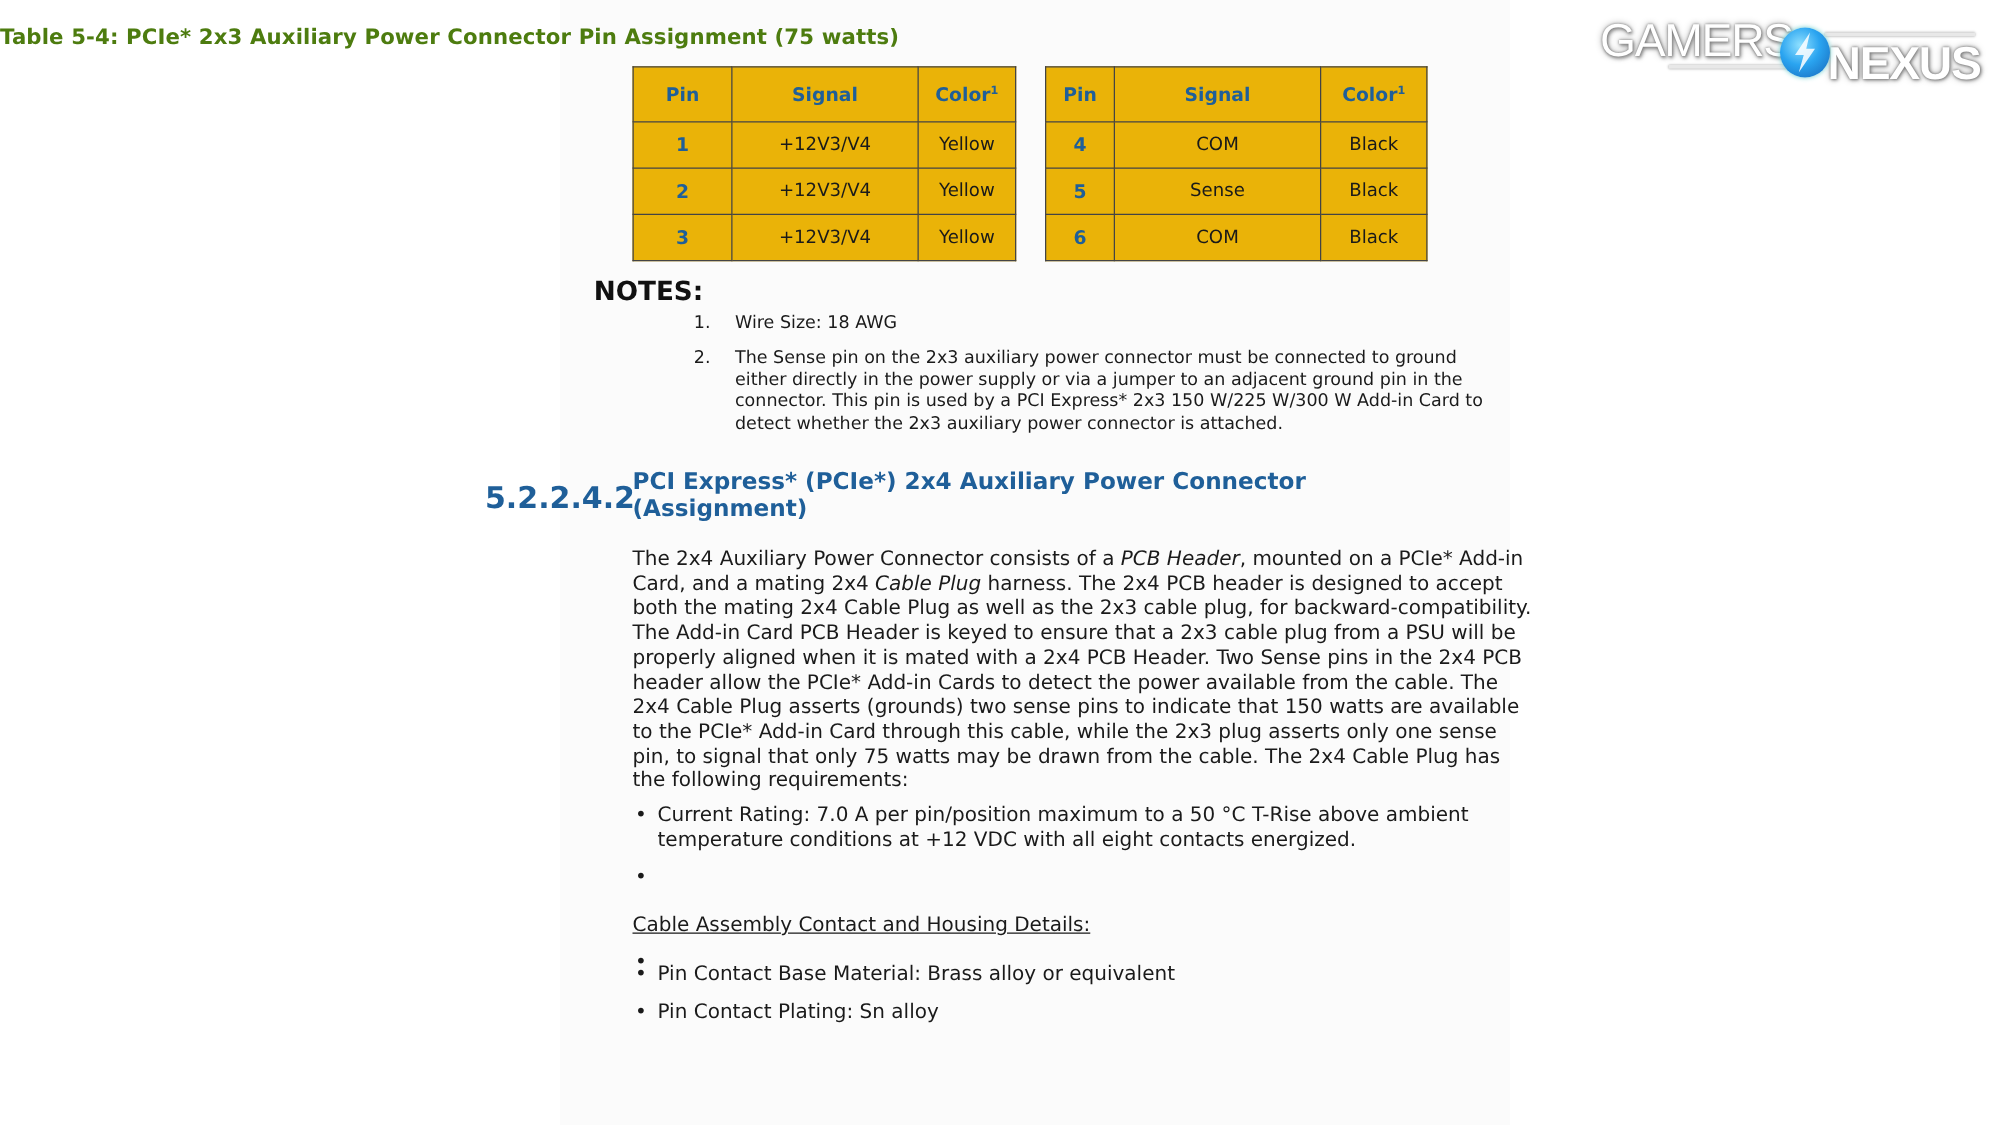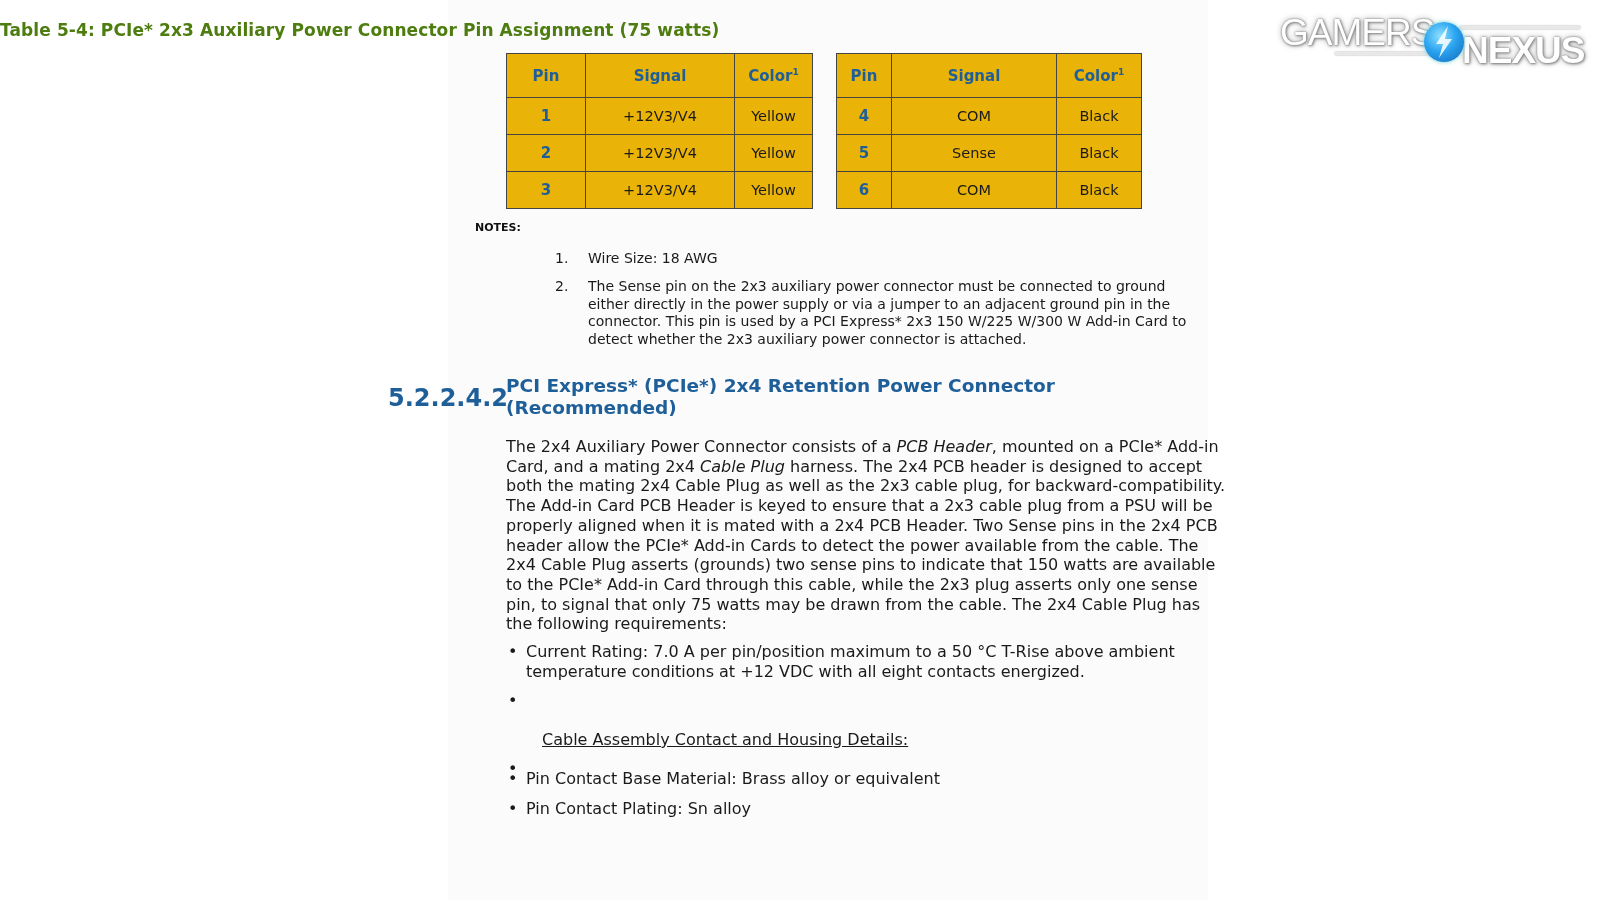--- a/index.html
+++ b/index.html
@@ -25,21 +25,21 @@
     border:1.3px solid #444; text-align:center; padding:0;
   }
   table.pins th { height:43px; color:#1f5f99; font-weight:bold; font-size:15px; }
   table.pins td { height:36px; }
   table.pins td.pin { color:#1f5f99; font-weight:bold; font-size:15px; }
   table.pins sup { font-size:9px; vertical-align:6px; }
   #tbl-left { left:506px; top:53px; }
   #tbl-right { left:836px; top:53px; }
 
   .notes-label {
-    position:absolute; left:475px; top:221px; font-weight:bold; font-size:11px; color:#111;
+    position:absolute; left:475px; top:221px; font-weight:bold; font-size:21px; color:#111;
   }
   .note {
     position:absolute; left:555px; font-size:14px; line-height:17.6px; color:#1a1a1a;
   }
   .note .num { position:absolute; left:0; top:0; }
   .note .txt { position:absolute; left:33px; top:0; width:620px; }
 
   .section-num {
     position:absolute; left:388px; top:384px; color:#1f5f99; font-weight:bold; font-size:24px;
   }
@@ -53,21 +53,21 @@
   }
   .bullets {
     position:absolute; left:506px; width:720px; margin:0; padding:0; list-style:none;
     font-size:16px; line-height:19.7px;
   }
   .bullets li { position:relative; padding-left:20px; margin-bottom:10px; }
   .bullets li .dot {
     position:absolute; left:2px; top:0;
   }
   .subhead {
-    position:absolute; left:506px; top:730px; font-size:16px; text-decoration:underline; color:#1a1a1a;margin-left:36px;
+    position:absolute; left:506px; top:730px; font-size:16px; text-decoration:underline; color:#1a1a1a;
   }
   .logo {
     position:absolute; left:1280px; top:12px; width:305px; height:58px;
   }
   .logo .gamers {
     position:absolute; left:0; top:0; font-family:"Liberation Sans", sans-serif;
     font-weight:normal; font-size:37px; color:#fff; letter-spacing:-1px;
     text-shadow:0 0 2px #777, 1px 1px 3px #888, 0 0 6px #aaa;
   }
   .logo .nexus {
@@ -155,21 +155,21 @@
 <div class="note" style="top:250px">
   <span class="num">1.</span>
   <span class="txt">Wire Size: 18 AWG</span>
 </div>
 <div class="note" style="top:278px">
   <span class="num">2.</span>
   <span class="txt">The Sense pin on the 2x3 auxiliary power connector must be connected to ground either directly in the power supply or via a jumper to an adjacent ground pin in the connector. This pin is used by a PCI Express* 2x3 150 W/225 W/300 W Add-in Card to detect whether the 2x3 auxiliary power connector is attached.</span>
 </div>
 
 <div class="section-num">5.2.2.4.2</div>
-<div class="section-title">PCI Express* (PCIe*) 2x4 Retention Power Connector (Recommended)</div>
+<div class="section-title">PCI Express* (PCIe*) 2x4 Auxiliary Power Connector (Assignment)</div>
 
 <div class="para"><span>The 2x4 Auxiliary Power Connector consists of a </span><em>PCB Header</em><span>, mounted on a PCIe* Add-in Card, and a mating 2x4 </span><em>Cable Plug</em><span> harness. The 2x4 PCB header is designed to accept both the mating 2x4 Cable Plug as well as the 2x3 cable plug, for backward-compatibility. The Add-in Card PCB Header is keyed to ensure that a 2x3 cable plug from a PSU will be properly aligned when it is mated with a 2x4 PCB Header. Two Sense pins in the 2x4 PCB header allow the PCIe* Add-in Cards to detect the power available from the cable.  The 2x4 Cable Plug asserts (grounds) two sense pins to indicate that 150 watts are available to the PCIe* Add-in Card through this cable, while the 2x3 plug asserts only one sense pin, to signal that only 75 watts may be drawn from the cable.   The 2x4 Cable Plug has the following requirements:</span></div>
 
 <ul class="bullets" style="top:642px">
   <li><span class="dot">•</span><span>Current Rating: 7.0 A per pin/position maximum to a 50 °C T-Rise above ambient temperature conditions at +12 VDC with all eight contacts energized.</span></li>
   <li><span class="dot">•</span></li>
 </ul>
 
 <div class="subhead">Cable Assembly Contact and Housing Details:</div>
 

